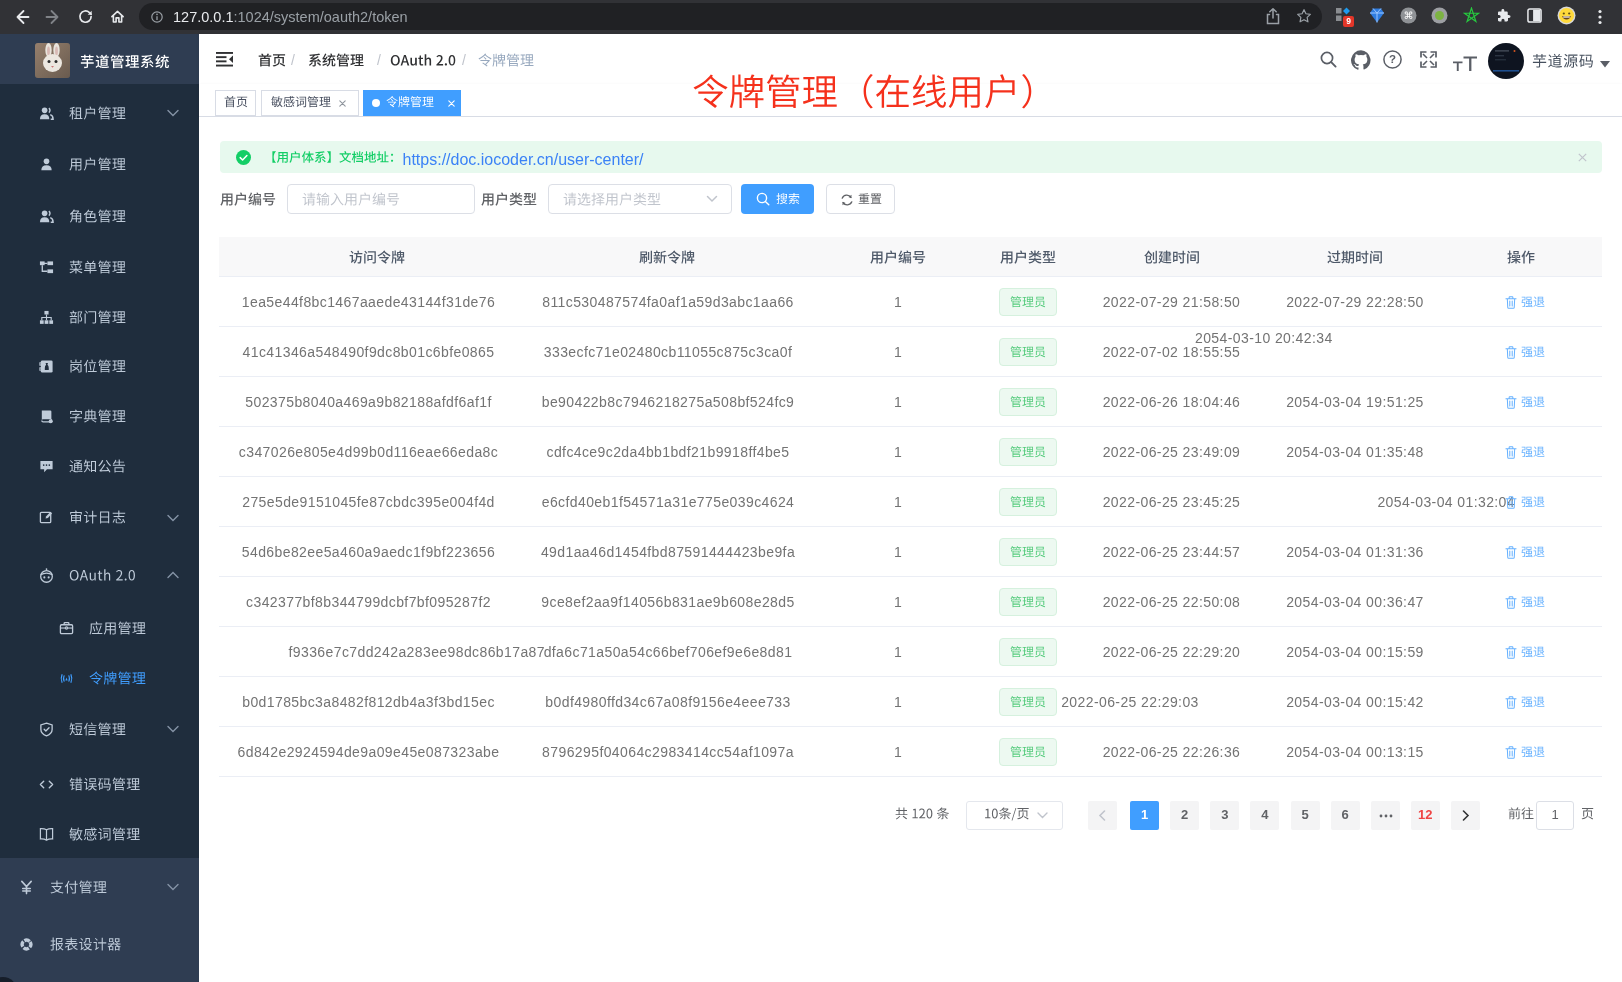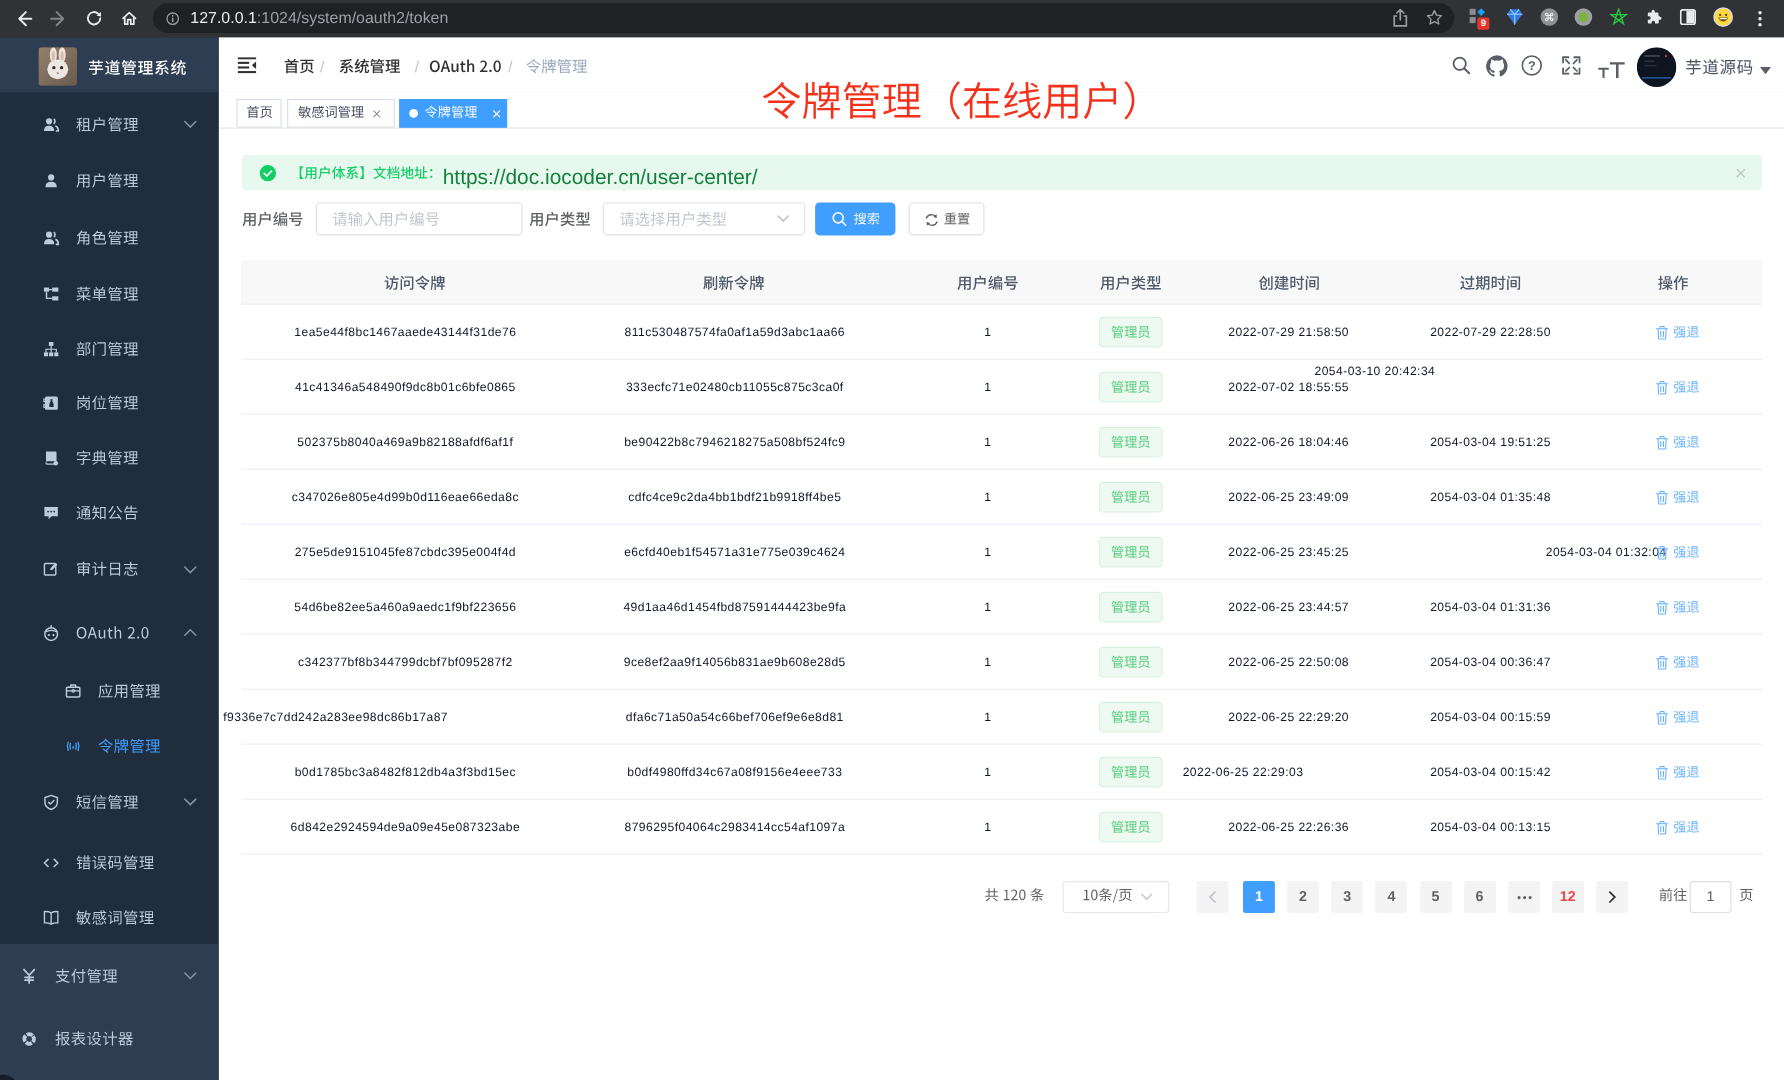--- a/index.html
+++ b/index.html
@@ -1,20 +1,20 @@
 <!DOCTYPE html>
 <html><head><meta charset="utf-8">
 <style>
 *{margin:0;padding:0;box-sizing:border-box}
 html,body{width:1622px;height:982px;overflow:hidden;background:#fff;
  font-family:"Liberation Sans",sans-serif;-webkit-font-smoothing:antialiased}
 .abs{position:absolute}
 .pt{position:absolute;overflow:visible}
 svg{display:block}
-.latin{font-size:11px;color:#0f172a;letter-spacing:.4px;line-height:18px;white-space:nowrap}
+.latin{font-size:14px;color:#737373;letter-spacing:.4px;line-height:18px;white-space:nowrap}
 </style></head><body>
 
 <div class="abs" style="left:0;top:0;width:1622px;height:34px;background:#35363a">
 <div class="abs" style="left:0;top:0;width:1622px;height:51px;background:#313236">
 <svg class="abs" style="left:14px;top:9px" width="16" height="16" viewBox="0 0 16 16">
         <path d="M9.5 2 L3.5 8 L9.5 14 M3.5 8 H14.5" stroke="#e8eaed" stroke-width="1.8" fill="none" stroke-linecap="round" stroke-linejoin="round"></path>
       </svg>
 <svg class="abs" style="left:45px;top:9px" width="16" height="16" viewBox="0 0 16 16">
         <path d="M6.5 2 L12.5 8 L6.5 14 M12.5 8 H1.5" stroke="#808388" stroke-width="1.8" fill="none" stroke-linecap="round" stroke-linejoin="round"></path>
       </svg>
@@ -344,21 +344,21 @@
     </svg>
 <div class="abs" style="left:199px;top:117px;width:1423px;height:865px;background:#fff">
 <div class="abs" style="left:21px;top:24px;width:1382px;height:32px;background:#e7f9ee;border-radius:4px"></div>
 <svg class="abs" style="left:37px;top:32.5px" width="15" height="15" viewBox="0 0 15 15">
         <circle cx="7.5" cy="7.5" r="7.5" fill="#13ce66"></circle>
         <path d="M4.2 7.6 L6.6 10 L10.9 5.5" stroke="#fff" stroke-width="1.5" fill="none" stroke-linecap="round" stroke-linejoin="round"></path>
       </svg>
 <svg class="pt" style="left:63.0px;top:30.8px" width="143.5" height="18.1" viewBox="-2 -13.75 143.5 18.12">
         <path d="M12.1 -10.5V-10.6H8.3V1.1H12.1V1.0C10.7 -0.1 9.6 -2.2 9.6 -4.8C9.6 -7.3 10.7 -9.4 12.1 -10.5Z M14.3 -9.7V-5.2C14.3 -3.4 14.2 -1.2 12.8 0.4C13.1 0.5 13.6 0.9 13.8 1.1C14.7 0.1 15.2 -1.3 15.4 -2.7H18.2V0.9H19.4V-2.7H22.5V-0.5C22.5 -0.2 22.4 -0.1 22.2 -0.1C21.9 -0.1 21.1 -0.1 20.3 -0.2C20.4 0.2 20.6 0.7 20.7 1.0C21.8 1.0 22.6 1.0 23.1 0.8C23.5 0.6 23.7 0.2 23.7 -0.4V-9.7ZM15.5 -8.6H18.2V-6.8H15.5ZM22.5 -8.6V-6.8H19.4V-8.6ZM15.5 -5.7H18.2V-3.8H15.5C15.5 -4.3 15.5 -4.8 15.5 -5.2ZM22.5 -5.7V-3.8H19.4V-5.7Z M28.2 -7.5H34.5V-5.3H28.2L28.2 -5.9ZM30.4 -10.3C30.6 -9.8 30.9 -9.1 31.0 -8.6H27.0V-5.9C27.0 -4.0 26.8 -1.4 25.4 0.4C25.7 0.6 26.2 0.9 26.4 1.1C27.6 -0.3 28.0 -2.4 28.1 -4.2H34.5V-3.4H35.7V-8.6H31.6L32.3 -8.8C32.1 -9.3 31.8 -10.1 31.6 -10.6Z M40.5 -10.5C39.9 -8.7 38.9 -6.8 37.8 -5.6C38.0 -5.4 38.3 -4.7 38.5 -4.4C38.8 -4.8 39.1 -5.2 39.4 -5.7V1.0H40.5V-7.6C40.9 -8.5 41.3 -9.3 41.6 -10.2ZM42.8 -2.2V-1.2H44.7V1.0H45.8V-1.2H47.7V-2.2H45.8V-6.1C46.6 -4.1 47.7 -2.1 48.9 -0.9C49.1 -1.2 49.5 -1.7 49.8 -1.9C48.4 -3.0 47.2 -5.0 46.5 -7.0H49.5V-8.2H45.8V-10.5H44.7V-8.2H41.3V-7.0H44.0C43.3 -5.0 42.1 -2.9 40.7 -1.8C41.0 -1.6 41.4 -1.2 41.6 -0.9C42.8 -2.1 43.9 -4.0 44.7 -6.0V-2.2Z M53.3 -2.8C52.7 -1.9 51.7 -1.0 50.7 -0.4C51.0 -0.3 51.5 0.1 51.7 0.4C52.7 -0.3 53.8 -1.3 54.5 -2.3ZM57.9 -2.2C58.9 -1.4 60.1 -0.3 60.7 0.4L61.8 -0.4C61.1 -1.1 59.8 -2.1 58.8 -2.8ZM58.2 -5.5C58.5 -5.3 58.8 -5.0 59.0 -4.6L54.3 -4.3C56.1 -5.2 57.9 -6.3 59.5 -7.6L58.7 -8.3C58.1 -7.9 57.4 -7.4 56.8 -6.9L54.0 -6.8C54.8 -7.4 55.6 -8.1 56.4 -8.8C58.0 -9.0 59.5 -9.2 60.8 -9.5L59.9 -10.5C57.9 -10.0 54.3 -9.7 51.2 -9.6C51.4 -9.3 51.5 -8.8 51.5 -8.5C52.6 -8.6 53.6 -8.6 54.7 -8.7C54.0 -8.0 53.2 -7.3 52.9 -7.1C52.5 -6.9 52.2 -6.7 52.0 -6.7C52.1 -6.4 52.2 -5.9 52.3 -5.6C52.5 -5.7 53.0 -5.8 55.2 -5.9C54.3 -5.3 53.5 -4.9 53.0 -4.7C52.3 -4.3 51.7 -4.1 51.3 -4.0C51.4 -3.7 51.6 -3.2 51.6 -3.0C52.0 -3.1 52.5 -3.2 55.7 -3.4V-0.4C55.7 -0.2 55.7 -0.2 55.5 -0.2C55.3 -0.2 54.5 -0.2 53.9 -0.2C54.0 0.1 54.2 0.6 54.3 1.0C55.2 1.0 55.9 1.0 56.3 0.8C56.8 0.6 56.9 0.2 56.9 -0.4V-3.5L59.8 -3.8C60.2 -3.3 60.5 -3.0 60.7 -2.6L61.6 -3.2C61.1 -4.0 60.0 -5.1 59.1 -6.0Z M66.7 1.1V-10.6H62.9V-10.5C64.3 -9.4 65.4 -7.3 65.4 -4.8C65.4 -2.2 64.3 -0.1 62.9 1.0V1.1Z M80.2 -10.3C80.6 -9.7 80.9 -8.9 81.1 -8.4H75.6V-7.2H77.5C78.3 -5.4 79.2 -3.8 80.4 -2.5C79.1 -1.4 77.4 -0.6 75.4 -0.1C75.6 0.2 76.0 0.7 76.1 1.0C78.2 0.4 79.9 -0.5 81.3 -1.7C82.7 -0.5 84.3 0.4 86.3 1.0C86.5 0.6 86.9 0.1 87.2 -0.1C85.2 -0.6 83.6 -1.4 82.2 -2.5C83.4 -3.8 84.3 -5.3 85.0 -7.2H87.0V-8.4H81.3L82.4 -8.7C82.2 -9.3 81.8 -10.1 81.5 -10.7ZM81.3 -3.3C80.2 -4.5 79.4 -5.8 78.8 -7.2H83.7C83.1 -5.7 82.3 -4.4 81.3 -3.3Z M98.0 -9.7C97.8 -8.8 97.3 -7.5 96.9 -6.7L97.8 -6.5C98.2 -7.2 98.8 -8.4 99.2 -9.4ZM92.4 -9.4C92.8 -8.5 93.3 -7.3 93.5 -6.5L94.5 -6.9C94.3 -7.7 93.8 -8.8 93.3 -9.8ZM89.8 -10.6V-7.9H88.1V-6.8H89.6C89.2 -5.2 88.5 -3.3 87.8 -2.3C88.0 -2.0 88.2 -1.5 88.4 -1.2C88.9 -2.0 89.4 -3.2 89.8 -4.5V1.0H90.9V-4.9C91.3 -4.3 91.7 -3.6 91.8 -3.2L92.5 -4.1C92.3 -4.5 91.3 -5.9 90.9 -6.3V-6.8H92.4V-7.9H90.9V-10.6ZM92.1 -0.9V0.2H97.9V0.9H99.0V-5.9H96.3V-10.5H95.2V-5.9H92.4V-4.8H97.9V-3.4H92.6V-2.4H97.9V-0.9Z M105.3 -9.4V-6.0L104.0 -5.5L104.5 -4.4L105.3 -4.8V-1.1C105.3 0.4 105.8 0.8 107.3 0.8C107.7 0.8 109.8 0.8 110.2 0.8C111.6 0.8 112.0 0.2 112.1 -1.5C111.8 -1.6 111.3 -1.8 111.1 -2.0C111.0 -0.6 110.9 -0.3 110.2 -0.3C109.7 -0.3 107.8 -0.3 107.4 -0.3C106.6 -0.3 106.5 -0.4 106.5 -1.1V-5.3L107.8 -5.9V-1.8H109.0V-6.3L110.4 -7.0C110.4 -5.0 110.4 -3.9 110.3 -3.6C110.3 -3.4 110.2 -3.3 110.0 -3.3C109.9 -3.3 109.5 -3.3 109.3 -3.3C109.4 -3.1 109.5 -2.6 109.5 -2.3C109.9 -2.3 110.4 -2.3 110.8 -2.5C111.2 -2.6 111.4 -2.8 111.4 -3.4C111.5 -3.9 111.5 -5.6 111.5 -8.0L111.6 -8.2L110.8 -8.5L110.5 -8.3L110.3 -8.1L109.0 -7.5V-10.6H107.8V-7.1L106.5 -6.5V-9.4ZM100.3 -2.0 100.8 -0.8C102.0 -1.3 103.4 -2.0 104.7 -2.6L104.5 -3.7L103.1 -3.1V-6.5H104.5V-7.6H103.1V-10.4H102.0V-7.6H100.5V-6.5H102.0V-2.7C101.4 -2.4 100.8 -2.2 100.3 -2.0Z M117.8 -7.8V-0.5H116.4V0.6H124.6V-0.5H121.8V-5.2H124.4V-6.3H121.8V-10.5H120.6V-0.5H119.0V-7.8ZM112.9 -2.2 113.3 -1.0C114.5 -1.5 116.0 -2.1 117.4 -2.7L117.2 -3.8L115.8 -3.2V-6.5H117.3V-7.6H115.8V-10.4H114.6V-7.6H113.0V-6.5H114.6V-2.8C114.0 -2.6 113.4 -2.3 112.9 -2.2Z M128.1 -6.0C128.7 -6.0 129.2 -6.4 129.2 -7.0C129.2 -7.6 128.7 -8.1 128.1 -8.1C127.5 -8.1 127.1 -7.6 127.1 -7.0C127.1 -6.4 127.5 -6.0 128.1 -6.0ZM128.1 0.1C128.7 0.1 129.2 -0.4 129.2 -1.0C129.2 -1.6 128.7 -2.0 128.1 -2.0C127.5 -2.0 127.1 -1.6 127.1 -1.0C127.1 -0.4 127.5 0.1 128.1 0.1Z" fill="#13ce66"></path>
       </svg>
-<div class="abs" style="left:203.5px;top:33.5px;font-size:19px;color:#15803d;letter-spacing:0px">https://doc.iocoder.cn/user-center/</div>
+<div class="abs" style="left:203.5px;top:33.5px;font-size:16px;color:#3b82f6;letter-spacing:0px">https://doc.iocoder.cn/user-center/</div>
 <svg class="abs" style="left:1379px;top:36px" width="9" height="9" viewBox="0 0 9 9">
         <path d="M.8 .8 L8.2 8.2 M8.2 .8 L.8 8.2" stroke="#c0c4cc" stroke-width="1.2"></path>
       </svg>
 <svg class="pt" style="left:18.5px;top:71.6px" width="62.0" height="20.3" viewBox="-2 -15.40 62.0 20.30">
         <path d="M2.1 -10.8V-5.8C2.1 -3.8 1.9 -1.3 0.4 0.4C0.7 0.6 1.2 1.0 1.4 1.3C2.5 0.1 3.0 -1.5 3.2 -3.0H6.4V1.0H7.8V-3.0H11.2V-0.5C11.2 -0.2 11.1 -0.2 10.8 -0.2C10.6 -0.1 9.6 -0.1 8.7 -0.2C8.9 0.2 9.1 0.8 9.2 1.1C10.5 1.1 11.3 1.1 11.8 0.9C12.3 0.7 12.5 0.3 12.5 -0.5V-10.8ZM3.4 -9.6H6.4V-7.6H3.4ZM11.2 -9.6V-7.6H7.8V-9.6ZM3.4 -6.4H6.4V-4.3H3.3C3.4 -4.8 3.4 -5.3 3.4 -5.8ZM11.2 -6.4V-4.3H7.8V-6.4Z M17.6 -8.4H24.6V-5.9H17.6L17.6 -6.6ZM20.0 -11.6C20.3 -11.0 20.6 -10.2 20.8 -9.7H16.2V-6.6C16.2 -4.5 16.1 -1.6 14.4 0.5C14.7 0.6 15.3 1.0 15.6 1.3C16.9 -0.4 17.4 -2.6 17.5 -4.7H24.6V-3.8H26.0V-9.7H21.4L22.2 -9.9C22.0 -10.4 21.7 -11.3 21.3 -11.9Z M28.5 -0.9 28.8 0.4C30.0 -0.1 31.4 -0.8 32.8 -1.4L32.6 -2.4C31.1 -1.8 29.5 -1.2 28.5 -0.9ZM28.8 -5.9C29.1 -6.0 29.4 -6.0 30.7 -6.2C30.2 -5.4 29.8 -4.8 29.6 -4.5C29.1 -4.0 28.9 -3.7 28.6 -3.6C28.7 -3.3 28.9 -2.7 28.9 -2.5C29.2 -2.6 29.7 -2.8 32.8 -3.5C32.7 -3.8 32.7 -4.3 32.7 -4.6L30.6 -4.2C31.5 -5.4 32.5 -6.9 33.2 -8.3L32.1 -8.9C31.9 -8.4 31.6 -7.9 31.4 -7.4L30.0 -7.3C30.8 -8.4 31.5 -10.0 32.1 -11.4L30.8 -11.8C30.4 -10.2 29.5 -8.4 29.2 -7.9C28.9 -7.4 28.7 -7.1 28.4 -7.0C28.6 -6.7 28.8 -6.1 28.8 -5.9ZM36.8 -4.8V-2.9H35.8V-4.8ZM37.6 -4.8H38.4V-2.9H37.6ZM36.4 -11.6C36.6 -11.2 36.8 -10.8 36.9 -10.3H33.7V-7.3C33.7 -5.2 33.6 -2.0 32.3 0.2C32.6 0.4 33.1 0.7 33.3 1.0C34.2 -0.5 34.6 -2.5 34.8 -4.3V1.1H35.8V-1.9H36.8V0.7H37.6V-1.9H38.4V0.7H39.2V-1.9H40.1V-0.0C40.1 0.1 40.1 0.1 40.0 0.1C39.9 0.1 39.6 0.1 39.4 0.1C39.5 0.4 39.6 0.8 39.7 1.1C40.2 1.1 40.5 1.1 40.8 0.9C41.0 0.7 41.1 0.4 41.1 -0.0V-5.9L40.1 -5.8H34.9L34.9 -6.9H40.9V-10.3H38.3C38.2 -10.8 37.9 -11.4 37.6 -11.9ZM39.2 -4.8H40.1V-2.9H39.2ZM34.9 -9.3H39.7V-8.0H34.9Z M45.8 -10.1H52.1V-8.5H45.8ZM44.5 -11.3V-7.3H53.5V-11.3ZM42.8 -6.2V-5.0H45.6C45.3 -4.1 45.0 -3.2 44.7 -2.5H51.9C51.7 -1.1 51.5 -0.4 51.2 -0.2C51.0 -0.1 50.8 -0.1 50.5 -0.1C50.1 -0.1 49.0 -0.1 48.1 -0.2C48.3 0.2 48.5 0.7 48.5 1.1C49.5 1.1 50.4 1.1 50.9 1.1C51.5 1.1 51.9 1.0 52.3 0.7C52.8 0.2 53.1 -0.8 53.5 -3.1C53.5 -3.3 53.5 -3.7 53.5 -3.7H46.6L47.1 -5.0H55.1V-6.2Z" fill="#606266"></path>
       </svg>
 <div class="abs" style="left:88px;top:67px;width:188px;height:30px;border:1px solid #dcdfe6;border-radius:4px;background:#fff"></div>
 <svg class="pt" style="left:101.0px;top:71.6px" width="104.0" height="20.3" viewBox="-2 -15.40 104.0 20.30">
         <path d="M1.5 -10.8C2.2 -10.2 3.1 -9.2 3.6 -8.6L4.3 -9.4C3.9 -10.0 2.9 -10.8 2.2 -11.5ZM0.6 -7.4V-6.4H2.7V-1.2C2.7 -0.6 2.3 -0.2 2.0 -0.0C2.2 0.2 2.5 0.6 2.6 0.9C2.8 0.6 3.1 0.3 5.5 -1.5C5.4 -1.8 5.2 -2.2 5.2 -2.4L3.7 -1.3V-7.4ZM6.9 -3.0H11.3V-1.8H6.9ZM6.9 -3.7V-4.8H11.3V-3.7ZM8.6 -11.8V-10.7H5.3V-9.9H8.6V-9.0H5.7V-8.2H8.6V-7.2H4.9V-6.4H13.4V-7.2H9.6V-8.2H12.6V-9.0H9.6V-9.9H13.0V-10.7H9.6V-11.8ZM5.9 -5.6V1.1H6.9V-1.1H11.3V-0.1C11.3 0.1 11.2 0.2 11.1 0.2C10.9 0.2 10.2 0.2 9.5 0.2C9.6 0.4 9.7 0.8 9.8 1.1C10.8 1.1 11.4 1.1 11.8 0.9C12.2 0.7 12.3 0.5 12.3 -0.1V-5.6Z M24.3 -6.3V-1.2H25.1V-6.3ZM26.1 -6.8V-0.1C26.1 0.1 26.0 0.1 25.8 0.1C25.7 0.1 25.1 0.1 24.5 0.1C24.6 0.4 24.7 0.8 24.7 1.0C25.6 1.0 26.1 1.0 26.5 0.8C26.8 0.7 26.9 0.4 26.9 -0.1V-6.8ZM15.0 -4.6C15.1 -4.7 15.5 -4.8 16.0 -4.8H17.1V-2.9C16.1 -2.7 15.3 -2.5 14.6 -2.3L14.8 -1.3L17.1 -1.9V1.1H18.0V-2.2L19.2 -2.5L19.1 -3.3L18.0 -3.1V-4.8H19.1V-5.8H18.0V-7.9H17.1V-5.8H15.8C16.2 -6.8 16.6 -7.9 16.8 -9.1H19.1V-10.1H17.0C17.1 -10.6 17.2 -11.1 17.3 -11.6L16.3 -11.7C16.3 -11.2 16.2 -10.6 16.1 -10.1H14.7V-9.1H15.9C15.7 -8.0 15.4 -7.0 15.3 -6.7C15.1 -6.0 14.9 -5.6 14.7 -5.5C14.8 -5.3 14.9 -4.8 15.0 -4.6ZM23.2 -11.8C22.3 -10.3 20.6 -8.9 18.9 -8.2C19.1 -8.0 19.4 -7.6 19.6 -7.4C19.9 -7.6 20.3 -7.8 20.7 -8.0V-7.4H25.9V-8.1C26.2 -7.9 26.6 -7.7 27.0 -7.5C27.1 -7.8 27.4 -8.1 27.6 -8.3C26.2 -9.0 24.8 -9.8 23.8 -11.0L24.1 -11.4ZM21.1 -8.3C21.9 -8.9 22.6 -9.6 23.2 -10.3C23.9 -9.5 24.7 -8.9 25.6 -8.3ZM22.6 -5.7V-4.6H20.7V-5.7ZM19.8 -6.5V1.1H20.7V-1.8H22.6V0.0C22.6 0.1 22.6 0.2 22.5 0.2C22.3 0.2 22.0 0.2 21.5 0.2C21.6 0.4 21.8 0.8 21.8 1.0C22.4 1.0 22.8 1.0 23.1 0.9C23.4 0.7 23.5 0.5 23.5 0.0V-6.5ZM20.7 -3.8H22.6V-2.6H20.7Z M32.1 -10.6C33.1 -9.9 33.8 -9.1 34.4 -8.3C33.5 -4.3 31.7 -1.4 28.6 0.2C28.9 0.4 29.3 0.8 29.5 1.0C32.4 -0.6 34.2 -3.2 35.2 -6.9C36.8 -4.0 37.8 -0.8 41.0 1.0C41.0 0.6 41.3 0.1 41.5 -0.2C36.8 -3.0 37.3 -8.3 32.8 -11.5Z M44.1 -10.8V-5.7C44.1 -3.7 44.0 -1.2 42.4 0.5C42.7 0.6 43.1 1.0 43.3 1.2C44.3 0.0 44.8 -1.6 45.0 -3.2H48.5V1.0H49.6V-3.2H53.4V-0.3C53.4 -0.1 53.3 0.0 53.0 0.0C52.7 0.1 51.8 0.1 50.8 0.0C50.9 0.3 51.1 0.8 51.2 1.0C52.5 1.1 53.3 1.0 53.8 0.9C54.2 0.7 54.4 0.4 54.4 -0.3V-10.8ZM45.2 -9.8H48.5V-7.5H45.2ZM53.4 -9.8V-7.5H49.6V-9.8ZM45.2 -6.5H48.5V-4.2H45.1C45.2 -4.7 45.2 -5.2 45.2 -5.7ZM53.4 -6.5V-4.2H49.6V-6.5Z M59.5 -8.6H66.8V-5.8H59.4L59.5 -6.5ZM62.2 -11.6C62.5 -10.9 62.8 -10.2 62.9 -9.6H58.4V-6.5C58.4 -4.4 58.2 -1.5 56.5 0.6C56.7 0.7 57.2 1.0 57.4 1.2C58.8 -0.5 59.2 -2.8 59.4 -4.8H66.8V-3.9H67.8V-9.6H63.4L64.0 -9.8C63.9 -10.3 63.5 -11.2 63.2 -11.8Z M70.6 -0.8 70.8 0.2C72.0 -0.3 73.4 -0.9 74.8 -1.4L74.6 -2.3C73.1 -1.7 71.6 -1.1 70.6 -0.8ZM70.9 -5.9C71.0 -6.0 71.4 -6.1 72.9 -6.3C72.3 -5.4 71.8 -4.7 71.6 -4.4C71.2 -3.9 70.9 -3.5 70.6 -3.5C70.7 -3.2 70.9 -2.7 71.0 -2.5C71.2 -2.7 71.7 -2.9 74.7 -3.6C74.7 -3.8 74.7 -4.2 74.7 -4.4L72.3 -3.9C73.3 -5.2 74.3 -6.8 75.1 -8.4L74.2 -8.8C74.0 -8.3 73.7 -7.8 73.4 -7.2L71.9 -7.1C72.7 -8.3 73.4 -9.9 74.0 -11.4L73.0 -11.8C72.5 -10.1 71.6 -8.2 71.3 -7.8C71.0 -7.3 70.8 -6.9 70.5 -6.9C70.6 -6.6 70.8 -6.1 70.9 -5.9ZM78.7 -4.9V-2.8H77.6V-4.9ZM79.5 -4.9H80.4V-2.8H79.5ZM76.7 -5.8V1.0H77.6V-2.0H78.7V0.7H79.5V-2.0H80.4V0.6H81.2V-2.0H82.2V0.1C82.2 0.2 82.2 0.2 82.1 0.2C82.0 0.2 81.7 0.2 81.4 0.2C81.5 0.4 81.6 0.8 81.6 1.0C82.1 1.0 82.5 1.0 82.7 0.9C83.0 0.7 83.0 0.5 83.0 0.1V-5.8L82.2 -5.8ZM81.2 -4.9H82.2V-2.8H81.2ZM78.5 -11.6C78.7 -11.2 78.9 -10.7 79.1 -10.2H75.8V-7.2C75.8 -5.1 75.7 -1.9 74.4 0.3C74.6 0.4 75.0 0.7 75.2 0.9C76.5 -1.4 76.7 -4.7 76.8 -7.0H82.9V-10.2H80.2C80.0 -10.7 79.8 -11.4 79.5 -11.8ZM76.8 -9.4H81.9V-7.9H76.8Z M87.6 -10.2H94.3V-8.3H87.6ZM86.6 -11.2V-7.4H95.4V-11.2ZM84.9 -6.2V-5.2H87.8C87.5 -4.3 87.1 -3.4 86.8 -2.7H94.2C93.9 -1.1 93.6 -0.3 93.3 0.0C93.1 0.1 92.9 0.1 92.6 0.1C92.2 0.1 91.2 0.1 90.2 0.0C90.4 0.3 90.6 0.7 90.6 1.0C91.5 1.1 92.5 1.1 92.9 1.1C93.5 1.1 93.8 1.0 94.2 0.7C94.7 0.3 95.0 -0.8 95.4 -3.1C95.4 -3.3 95.4 -3.6 95.4 -3.6H88.4L88.9 -5.2H97.1V-6.2Z" fill="#c0c4cc"></path>
       </svg>
@@ -520,21 +520,21 @@
       </svg>
 <div class="abs latin" style="left:812.5px;top:476px;width:320px;text-align:center">2022-06-25 22:50:08</div>
 <div class="abs latin" style="left:996.0px;top:476px;width:320px;text-align:center">2054-03-04 00:36:47</div>
 <svg class="abs" style="left:1306.0px;top:478.5px" width="12" height="13" viewBox="0 0 13 14">
         <path d="M1 3 H12 M4.5 3 V1.4 Q4.5 .8 5.1 .8 H7.9 Q8.5 .8 8.5 1.4 V3 M2.5 3 L3 12.4 Q3 13.2 3.9 13.2 H9.1 Q10 13.2 10 12.4 L10.5 3 M5.2 5.5 V10.7 M7.8 5.5 V10.7" stroke="#66b1ff" stroke-width="1.1" fill="none" stroke-linecap="round"></path>
       </svg>
 <svg class="pt" style="left:1320.0px;top:476.3px" width="30.0" height="17.4" viewBox="-2 -13.20 30.0 17.40">
         <path d="M6.2 -8.7H9.7V-7.2H6.2ZM5.4 -9.4V-6.4H7.5V-5.4H5.1V-2.1H7.5V-0.4L4.6 -0.2L4.7 0.7C6.2 0.6 8.4 0.4 10.5 0.2C10.6 0.5 10.7 0.8 10.8 1.1L11.6 0.7C11.3 -0.0 10.7 -1.1 10.1 -1.9L9.3 -1.6C9.6 -1.3 9.8 -0.9 10.0 -0.6L8.4 -0.4V-2.1H10.9V-5.4H8.4V-6.4H10.5V-9.4ZM5.9 -4.6H7.5V-2.9H5.9ZM8.4 -4.6H10.0V-2.9H8.4ZM1.0 -6.8C0.9 -5.6 0.7 -4.1 0.6 -3.2H1.1L3.4 -3.2C3.3 -1.1 3.1 -0.3 2.9 -0.0C2.8 0.1 2.7 0.1 2.5 0.1C2.3 0.1 1.8 0.1 1.2 0.0C1.4 0.3 1.5 0.6 1.5 0.9C2.0 0.9 2.6 0.9 2.9 0.9C3.2 0.9 3.5 0.8 3.7 0.5C4.0 0.2 4.2 -0.9 4.3 -3.6C4.4 -3.7 4.4 -4.0 4.4 -4.0H1.5C1.6 -4.6 1.7 -5.3 1.8 -5.9H4.4V-9.4H0.7V-8.6H3.6V-6.8Z M13.0 -9.1C13.6 -8.5 14.4 -7.7 14.7 -7.1L15.5 -7.7C15.1 -8.2 14.3 -9.0 13.7 -9.6ZM21.4 -7.0V-5.8H17.6V-7.0ZM21.4 -7.7H17.6V-8.8H21.4ZM16.6 -1.0C16.8 -1.2 17.2 -1.3 19.7 -2.0C19.7 -2.2 19.7 -2.5 19.7 -2.7L17.6 -2.2V-5.0H22.2V-9.5H16.7V-2.6C16.7 -2.1 16.4 -1.8 16.2 -1.7C16.3 -1.6 16.5 -1.2 16.6 -1.0ZM18.7 -4.2C20.0 -3.3 21.6 -1.9 22.3 -1.0L22.9 -1.6C22.5 -2.0 21.9 -2.6 21.2 -3.2C21.9 -3.6 22.6 -4.1 23.2 -4.5L22.5 -5.1C22.0 -4.7 21.3 -4.1 20.6 -3.7C20.2 -4.0 19.8 -4.4 19.3 -4.7ZM15.1 -5.8H12.6V-5.0H14.3V-1.3C13.7 -1.1 13.1 -0.6 12.5 0.0L13.0 0.8C13.7 0.0 14.3 -0.6 14.7 -0.6C15.0 -0.6 15.4 -0.3 15.9 0.0C16.7 0.5 17.8 0.6 19.2 0.6C20.4 0.6 22.5 0.6 23.3 0.5C23.3 0.3 23.5 -0.2 23.6 -0.4C22.4 -0.3 20.6 -0.2 19.2 -0.2C17.9 -0.2 16.9 -0.3 16.1 -0.7C15.6 -0.9 15.4 -1.2 15.1 -1.3Z" fill="#66b1ff"></path>
       </svg>
 <div class="abs" style="left:20px;top:510px;width:1383px;height:50px;border-bottom:1px solid #ebeef5"></div>
-<div class="abs latin" style="left:4px;top:526px;width:320px;text-align:left">f9336e7c7dd242a283ee98dc86b17a87</div>
+<div class="abs latin" style="left:26px;top:526px;width:320px;text-align:right">f9336e7c7dd242a283ee98dc86b17a87</div>
 <div class="abs latin" style="left:309.0px;top:526px;width:320px;text-align:center">dfa6c71a50a54c66bef706ef9e6e8d81</div>
 <div class="abs latin" style="left:539.0px;top:526px;width:320px;text-align:center">1</div>
 <div class="abs" style="left:800.0px;top:521px;width:58px;height:28px;background:#edf9f1;border:1px solid #d5f1de;border-radius:4px"></div>
 <svg class="pt" style="left:809.0px;top:526.3px" width="42.0" height="17.4" viewBox="-2 -13.20 42.0 17.40">
         <path d="M2.5 -5.3V1.0H3.4V0.6H9.3V0.9H10.1V-2.0H3.4V-2.8H9.5V-5.3ZM9.3 -0.1H3.4V-1.3H9.3ZM5.3 -7.5C5.4 -7.2 5.5 -7.0 5.7 -6.7H1.2V-4.7H2.1V-6.0H10.1V-4.7H11.0V-6.7H6.6C6.5 -7.0 6.3 -7.4 6.1 -7.6ZM3.4 -4.6H8.6V-3.5H3.4ZM2.0 -10.1C1.7 -9.1 1.2 -8.1 0.5 -7.4C0.7 -7.3 1.1 -7.1 1.3 -7.0C1.6 -7.4 2.0 -7.9 2.3 -8.4H3.1C3.4 -8.0 3.6 -7.5 3.7 -7.1L4.5 -7.4C4.4 -7.7 4.2 -8.1 4.0 -8.4H5.8V-9.1H2.6C2.7 -9.4 2.8 -9.7 2.9 -10.0ZM7.1 -10.1C6.9 -9.2 6.4 -8.4 5.9 -7.8C6.1 -7.7 6.5 -7.5 6.6 -7.4C6.9 -7.7 7.1 -8.0 7.3 -8.4H8.2C8.6 -8.0 8.9 -7.4 9.1 -7.1L9.8 -7.4C9.7 -7.7 9.4 -8.1 9.1 -8.4H11.3V-9.1H7.7C7.8 -9.4 7.9 -9.7 8.0 -9.9Z M17.7 -6.5H19.5V-4.9H17.7ZM20.3 -6.5H22.2V-4.9H20.3ZM17.7 -8.7H19.5V-7.2H17.7ZM20.3 -8.7H22.2V-7.2H20.3ZM15.8 -0.3V0.6H23.6V-0.3H20.4V-1.9H23.2V-2.7H20.4V-4.2H23.0V-9.5H16.9V-4.2H19.5V-2.7H16.7V-1.9H19.5V-0.3ZM12.4 -1.2 12.6 -0.3C13.7 -0.6 15.1 -1.1 16.4 -1.5L16.2 -2.4L14.9 -2.0V-5.0H16.1V-5.8H14.9V-8.4H16.3V-9.3H12.6V-8.4H14.0V-5.8H12.7V-5.0H14.0V-1.7C13.4 -1.5 12.9 -1.3 12.4 -1.2Z M27.2 -8.8H32.8V-7.4H27.2ZM26.3 -9.5V-6.6H33.8V-9.5ZM29.5 -3.9V-2.8C29.5 -1.9 29.1 -0.6 24.8 0.3C25.0 0.5 25.3 0.8 25.4 1.0C29.9 0.0 30.4 -1.5 30.4 -2.8V-3.9ZM30.3 -0.8C31.8 -0.3 33.8 0.5 34.8 1.0L35.2 0.2C34.2 -0.3 32.2 -1.0 30.8 -1.4ZM25.9 -5.5V-1.1H26.8V-4.7H33.3V-1.2H34.3V-5.5Z" fill="#54cb7c"></path>
       </svg>
 <div class="abs latin" style="left:812.5px;top:526px;width:320px;text-align:center">2022-06-25 22:29:20</div>
 <div class="abs latin" style="left:996.0px;top:526px;width:320px;text-align:center">2054-03-04 00:15:59</div>
 <svg class="abs" style="left:1306.0px;top:528.5px" width="12" height="13" viewBox="0 0 13 14">
         <path d="M1 3 H12 M4.5 3 V1.4 Q4.5 .8 5.1 .8 H7.9 Q8.5 .8 8.5 1.4 V3 M2.5 3 L3 12.4 Q3 13.2 3.9 13.2 H9.1 Q10 13.2 10 12.4 L10.5 3 M5.2 5.5 V10.7 M7.8 5.5 V10.7" stroke="#66b1ff" stroke-width="1.1" fill="none" stroke-linecap="round"></path>

